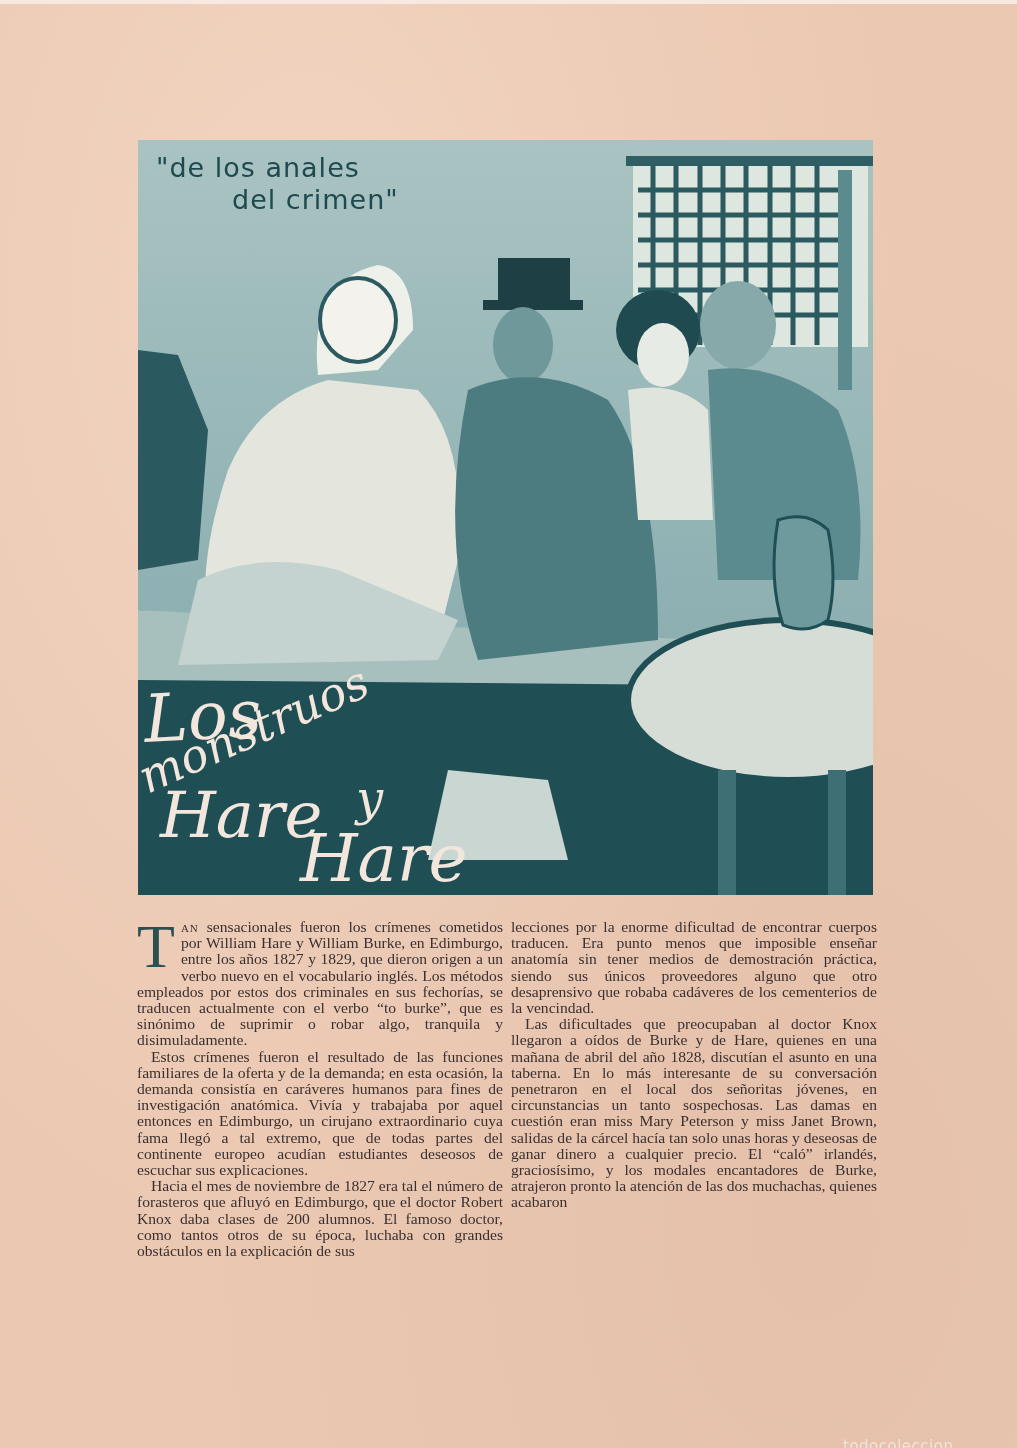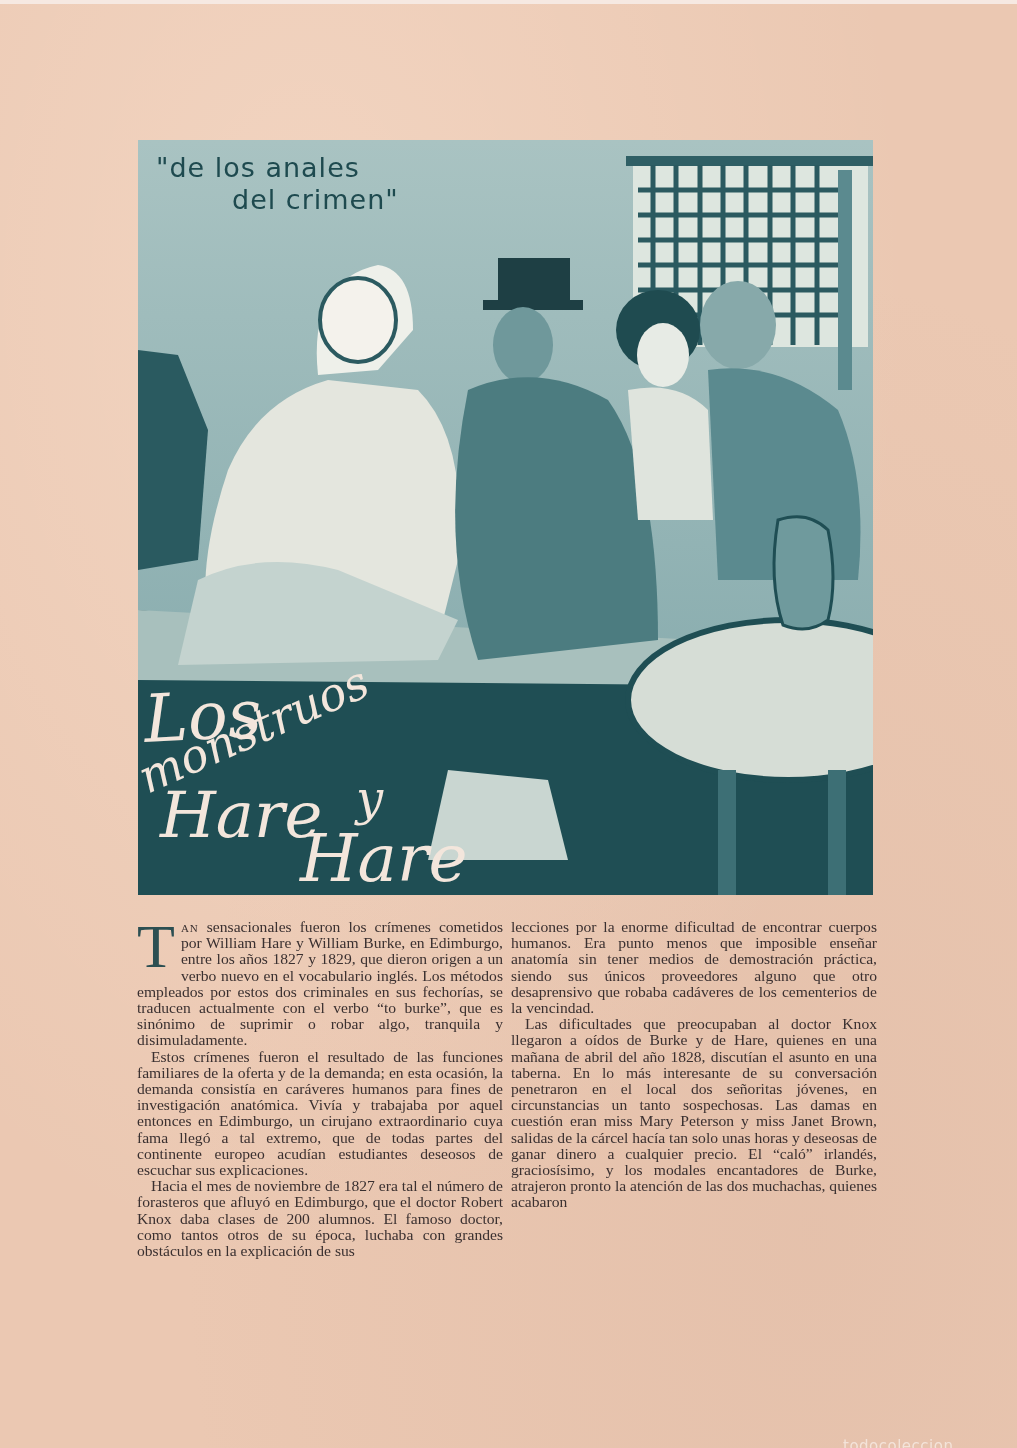--- a/index.html
+++ b/index.html
@@ -154,19 +154,19 @@
     </div>
   </div>
 
   <div class="article">
     <div class="col left">
       <p class="first"><span class="dropcap">T</span><span class="smallcaps">an</span><span> sensacionales fueron los crímenes cometidos por William Hare y William Burke, en Edimburgo, entre los años 1827 y 1829, que dieron origen a un verbo nuevo en el vocabulario inglés. Los métodos empleados por estos dos criminales en sus fechorías, se traducen actualmente con el verbo “to burke”, que es sinónimo de suprimir o robar algo, tranquila y disimuladamente.</span></p>
       <p>Estos crímenes fueron el resultado de las funciones familiares de la oferta y de la demanda; en esta ocasión, la demanda consistía en caráveres humanos para fines de investigación anatómica. Vivía y trabajaba por aquel entonces en Edimburgo, un cirujano extraordinario cuya fama llegó a tal extremo, que de todas partes del continente europeo acudían estudiantes deseosos de escuchar sus explicaciones.</p>
       <p>Hacia el mes de noviembre de 1827 era tal el número de forasteros que afluyó en Edimburgo, que el doctor Robert Knox daba clases de 200 alumnos. El famoso doctor, como tantos otros de su época, luchaba con grandes obstáculos en la explicación de sus</p>
     </div>
     <div class="col right">
-      <p class="cont">lecciones por la enorme dificultad de encontrar cuerpos humanos. Era punto menos que imposible enseñar anatomía sin tener medios de demostración práctica, siendo sus únicos proveedores alguno que otro desaprensivo que robaba cadáveres de los cementerios de la vencindad.</p>
+      <p class="cont">lecciones por la enorme dificultad de encontrar cuerpos traducen. Era punto menos que imposible enseñar anatomía sin tener medios de demostración práctica, siendo sus únicos proveedores alguno que otro desaprensivo que robaba cadáveres de los cementerios de la vencindad.</p>
       <p>Las dificultades que preocupaban al doctor Knox llegaron a oídos de Burke y de Hare, quienes en una mañana de abril del año 1828, discutían el asunto en una taberna. En lo más interesante de su conversación penetraron en el local dos señoritas jóvenes, en circunstancias un tanto sospechosas. Las damas en cuestión eran miss Mary Peterson y miss Janet Brown, salidas de la cárcel hacía tan solo unas horas y deseosas de ganar dinero a cualquier precio. El “caló” irlandés, graciosísimo, y los modales encantadores de Burke, atrajeron pronto la atención de las dos muchachas, quienes acabaron</p>
     </div>
   </div>
 
   <div class="watermark">todocoleccion</div>
 </div>
 
 </body></html>

